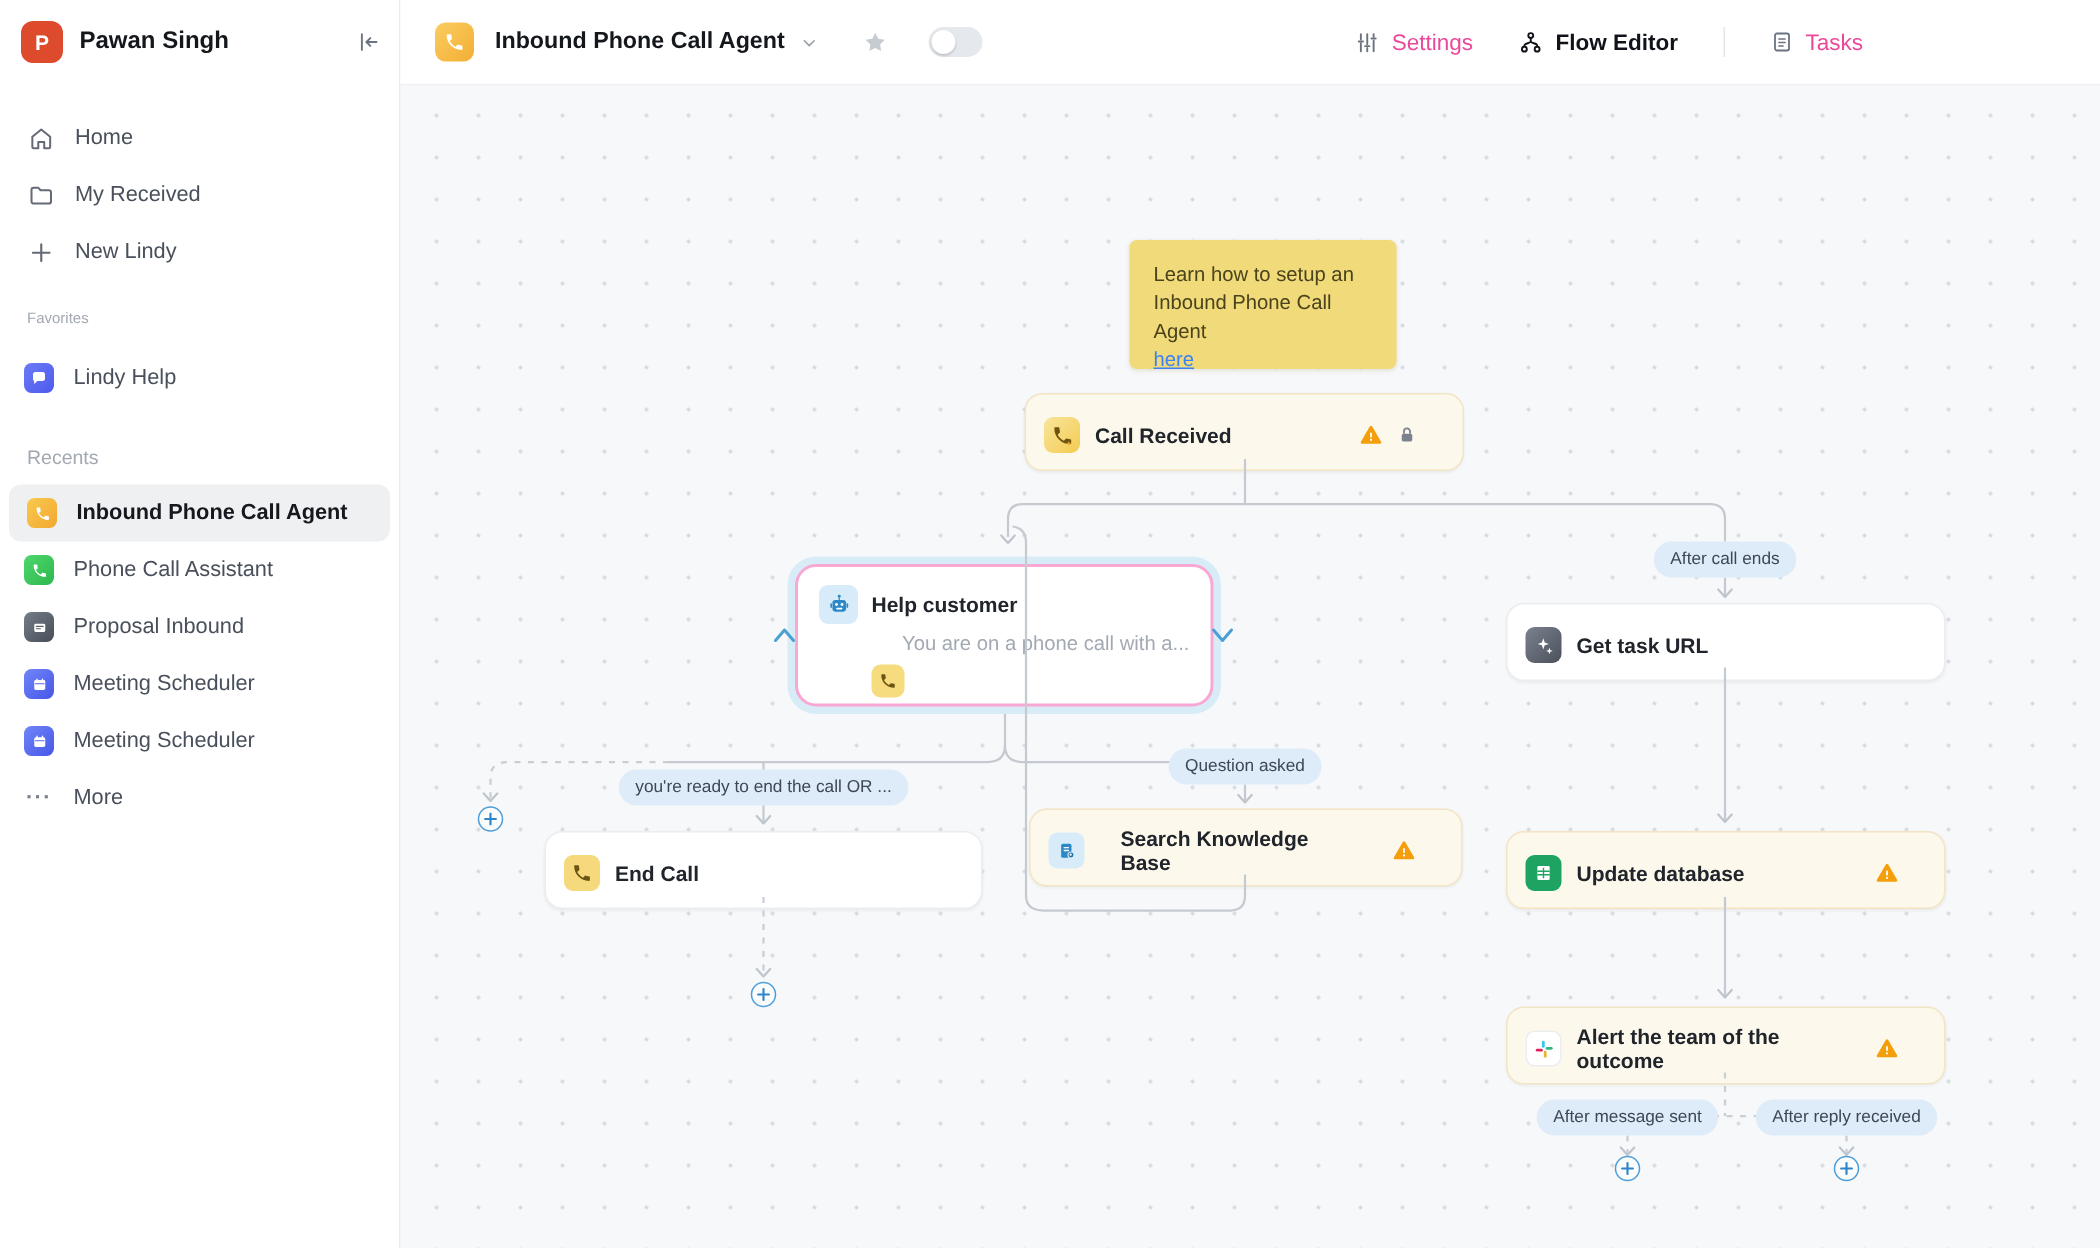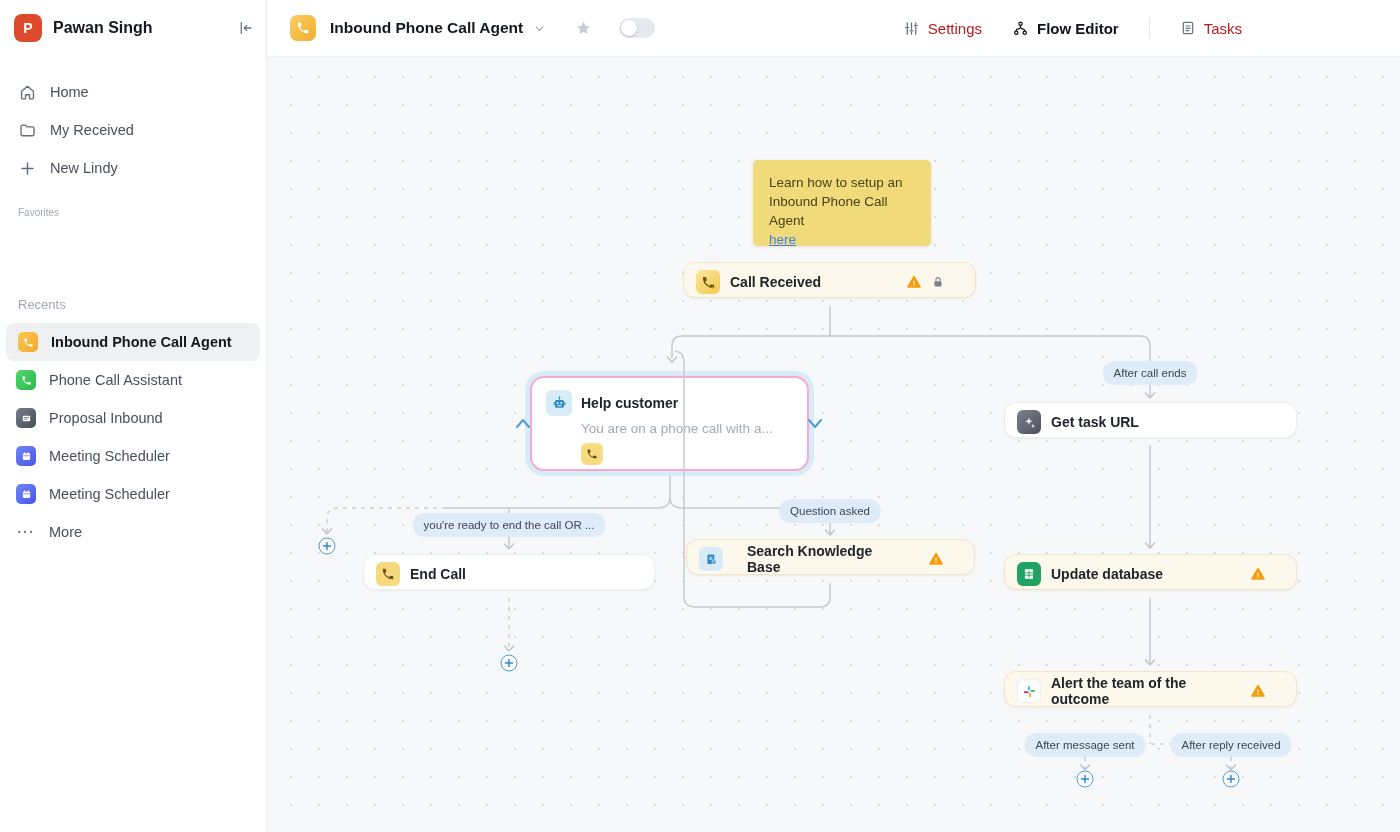--- a/index.html
+++ b/index.html
@@ -13,34 +13,34 @@
     background-size:28px 28px; background-position:10px 6px; }
   svg.edges { position:absolute; left:0; top:0; width:1400px; height:832px; z-index:3; pointer-events:none; }
 
   
   .sticky { position:absolute; left:753px; top:160px; width:178px; height:86px; z-index:2;
     background:#F0DA79; border-radius:5px; padding:13px 16px; font-size:13.5px; line-height:19px;
     color:#4A431C; box-shadow:0 1px 3px rgba(120,100,20,.15); }
   .sticky a { color:#3B82F6; text-decoration:underline; cursor:pointer; }
 
   
-  .node { position:absolute; z-index:2; height:36px; display:flex; align-items:center;
+  .node { position:absolute; z-index:2; height:52px; display:flex; align-items:center;
     gap:10px; padding:4px 14px 0 12px; background:#fff; border:1px solid #ECEDF0;
     border-radius:12px; box-shadow:0 1px 2px rgba(25,30,40,.06); font-size:14px; font-weight:600; color:#20242B; }
   .node.cream { background:#FDF8EC; border-color:#F3E4C3; }
   .node .right-icons { margin-left:auto; display:flex; align-items:center; gap:9px; padding-right:16px; }
   .nicon { width:24px; height:24px; border-radius:6px; display:flex; align-items:center; justify-content:center; flex:0 0 auto; }
 
   
   .bignode { position:absolute; left:530px; top:376px; width:279px; height:95px; z-index:2;
     background:#fff; border:2px solid #f9a8d4; border-radius:14px;
     box-shadow:0 0 0 5px #D8ECF7, 0 1px 3px rgba(25,30,40,.08);
     padding:12px 14px; display:grid; grid-template-columns:26px 1fr; column-gap:9px; align-content:start; }
   .bignode .title { font-size:14px; font-weight:600; color:#20242B; align-self:center; }
-  .bignode .subtitle { grid-column:2; margin-top:5px; font-size:13.5px; color:#A2A9B3; font-weight:400; white-space:nowrap; }
+  .bignode .subtitle { grid-column:2; margin-top:5px; font-size:13.5px; color:#A2A9B3; font-weight:400; white-space:nowrap;text-align:right; }
   .bignode .badge { grid-column:2; margin-top:7px; width:22px; height:22px; border-radius:6px;
     background:#F6DC7E; display:flex; align-items:center; justify-content:center; }
   .sel-chev { position:absolute; z-index:4; }
 
   
   .pill { position:absolute; z-index:4; transform:translateX(-50%); background:#DEEBF9; color:#3E4754;
     font-size:11.5px; line-height:14px; padding:5px 11px; border-radius:12px; white-space:nowrap; }
 
   
   .plus { position:absolute; z-index:4; width:17px; height:17px; transform:translate(-50%,-50%);
@@ -72,21 +72,21 @@
     border-bottom:1px solid #EEEFF2; z-index:10; display:flex; align-items:center; }
   .tb-left { display:flex; align-items:center; gap:10px; margin-left:23px; }
   .agent-ic { width:26px; height:26px; border-radius:7px; background:linear-gradient(135deg,#FACD62,#F3AE33);
     display:flex; align-items:center; justify-content:center; }
   .tb-title { font-size:15.5px; font-weight:700; color:#14171C; margin-left:4px; }
   .tb-star { margin-left:18px; cursor:pointer; display:flex; }
   .toggle { margin-left:16px; width:36px; height:20px; border-radius:10px; background:#E5E8EC; position:relative; cursor:pointer; }
   .toggle .knob { position:absolute; left:2px; top:2px; width:16px; height:16px; border-radius:50%; background:#fff;
     box-shadow:0 1px 2px rgba(0,0,0,.2); }
   .tb-right { position:absolute; right:158px; display:flex; align-items:center; gap:30px; }
-  .tb-tab { display:flex; align-items:center; gap:8px; font-size:15px; color:#b91c1c; cursor:pointer; }
+  .tb-tab { display:flex; align-items:center; gap:8px; font-size:15px; color:#ec4899; cursor:pointer; }
   .tb-tab.active { color:#101319; font-weight:700; }
   .tb-divider { width:1px; height:20px; background:#E3E5E9; }
 </style>
 </head>
 <body>
 
 <div class="canvas-bg"></div>
 
 <div class="sticky">
   <span>Learn how to setup an</span><br>
@@ -319,20 +319,30 @@
     </div>
     <div class="side-item">
       <svg width="19" height="19" viewBox="0 0 24 24">
           <path d="M12 5v14 M5 12h14" stroke="#646B76" stroke-width="1.8" stroke-linecap="round"></path>
         </svg>
       <span>New Lindy</span>
     </div>
   </div>
 
   <div class="fav-header">Favorites</div>
+  <div class="fav-block">
+    <div class="side-item">
+      <span class="appicon" style="background:linear-gradient(135deg,#6D7BF5,#4C5AEE);">
+        <svg width="12" height="12" viewBox="0 0 24 24">
+            <path d="M4 7c0-1.7 1.3-3 3-3h10c1.7 0 3 1.3 3 3v6c0 1.7-1.3 3-3 3H10l-4.5 4V16C4.7 15.6 4 14.4 4 13z" fill="#fff"></path>
+          </svg>
+      </span>
+      <span>Lindy Help</span>
+    </div>
+  </div>
 
   <div class="rec-header">Recents</div>
   <div class="rec-block">
     <div class="side-item selected">
       <span class="appicon" style="background:linear-gradient(135deg,#F9C94F,#F2A832);">
         <svg width="11" height="11" viewBox="0 0 24 24">
             <path fill="#fff" d="M6.6 10.8c1.5 2.8 3.8 5.1 6.6 6.6l2.2-2.2c.3-.3.7-.4 1-.2 1.1.4 2.3.6 3.6.6.6 0 1 .4 1 1V20c0 .6-.4 1-1 1C10.6 21 3 13.4 3 4c0-.6.4-1 1-1h3.5c.6 0 1 .4 1 1 0 1.2.2 2.4.6 3.6.1.3 0 .7-.2 1l-2.3 2.2z"></path>
           </svg>
       </span>
       <span>Inbound Phone Call Agent</span>

